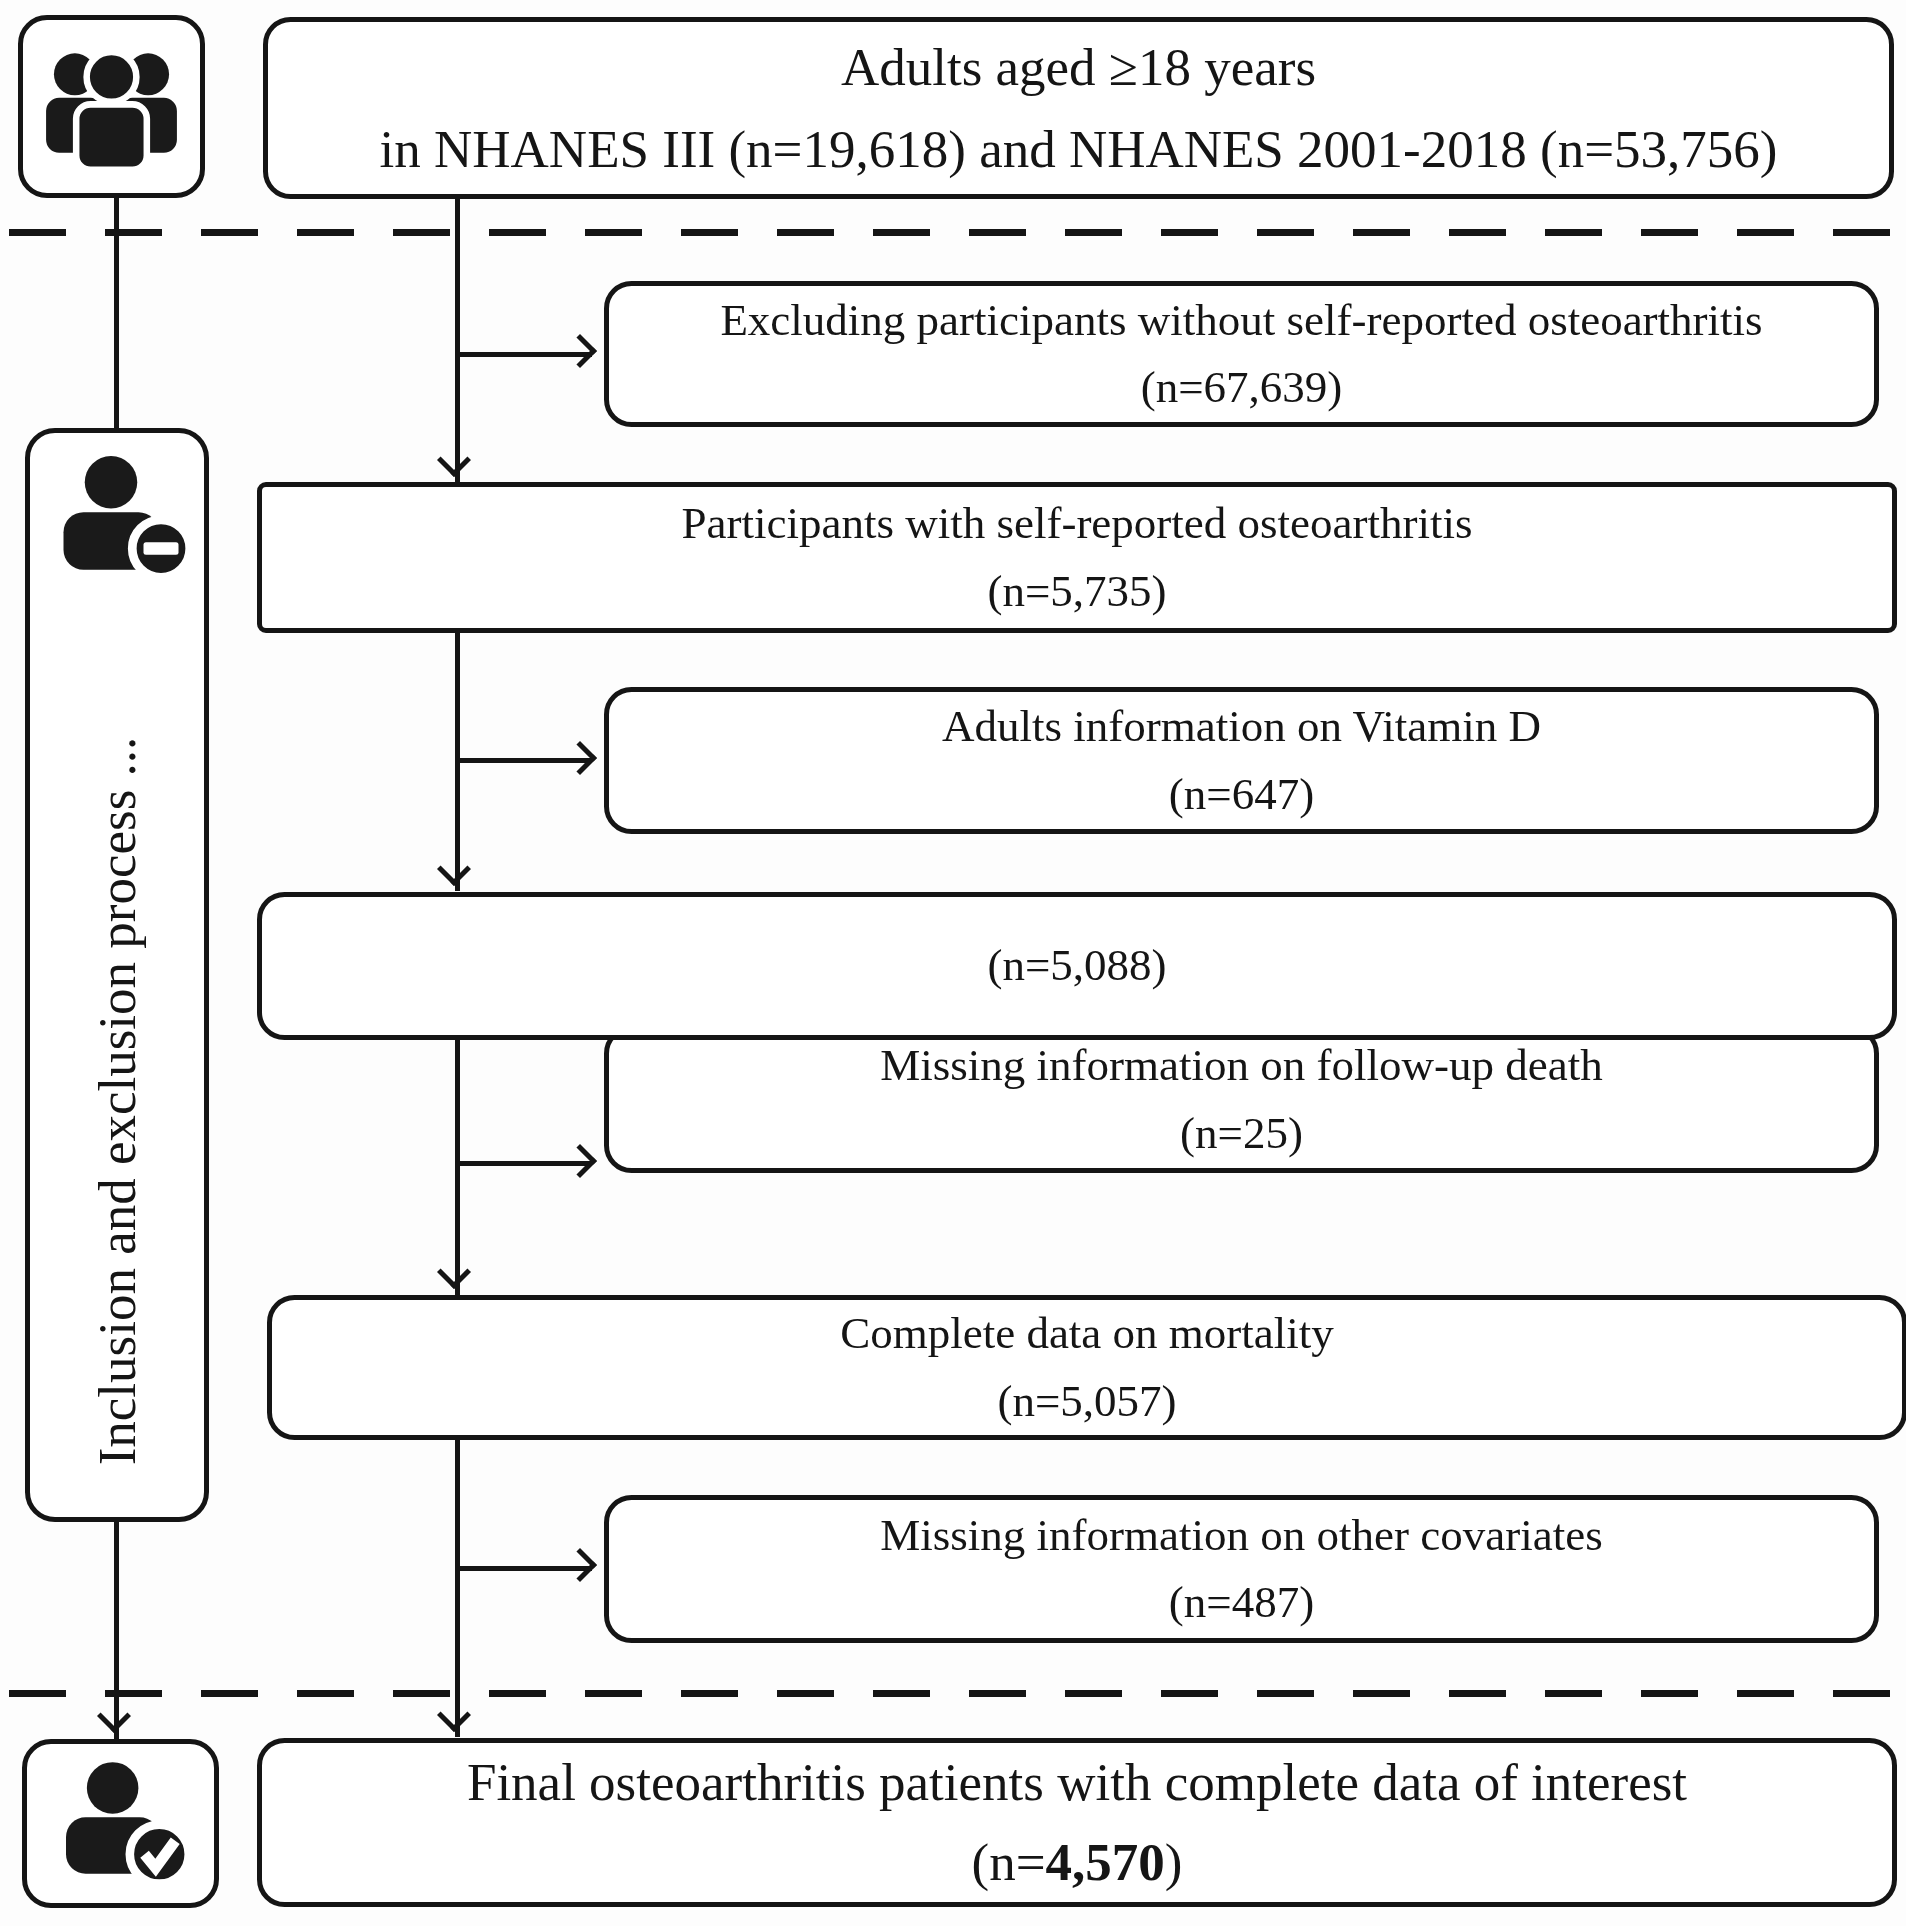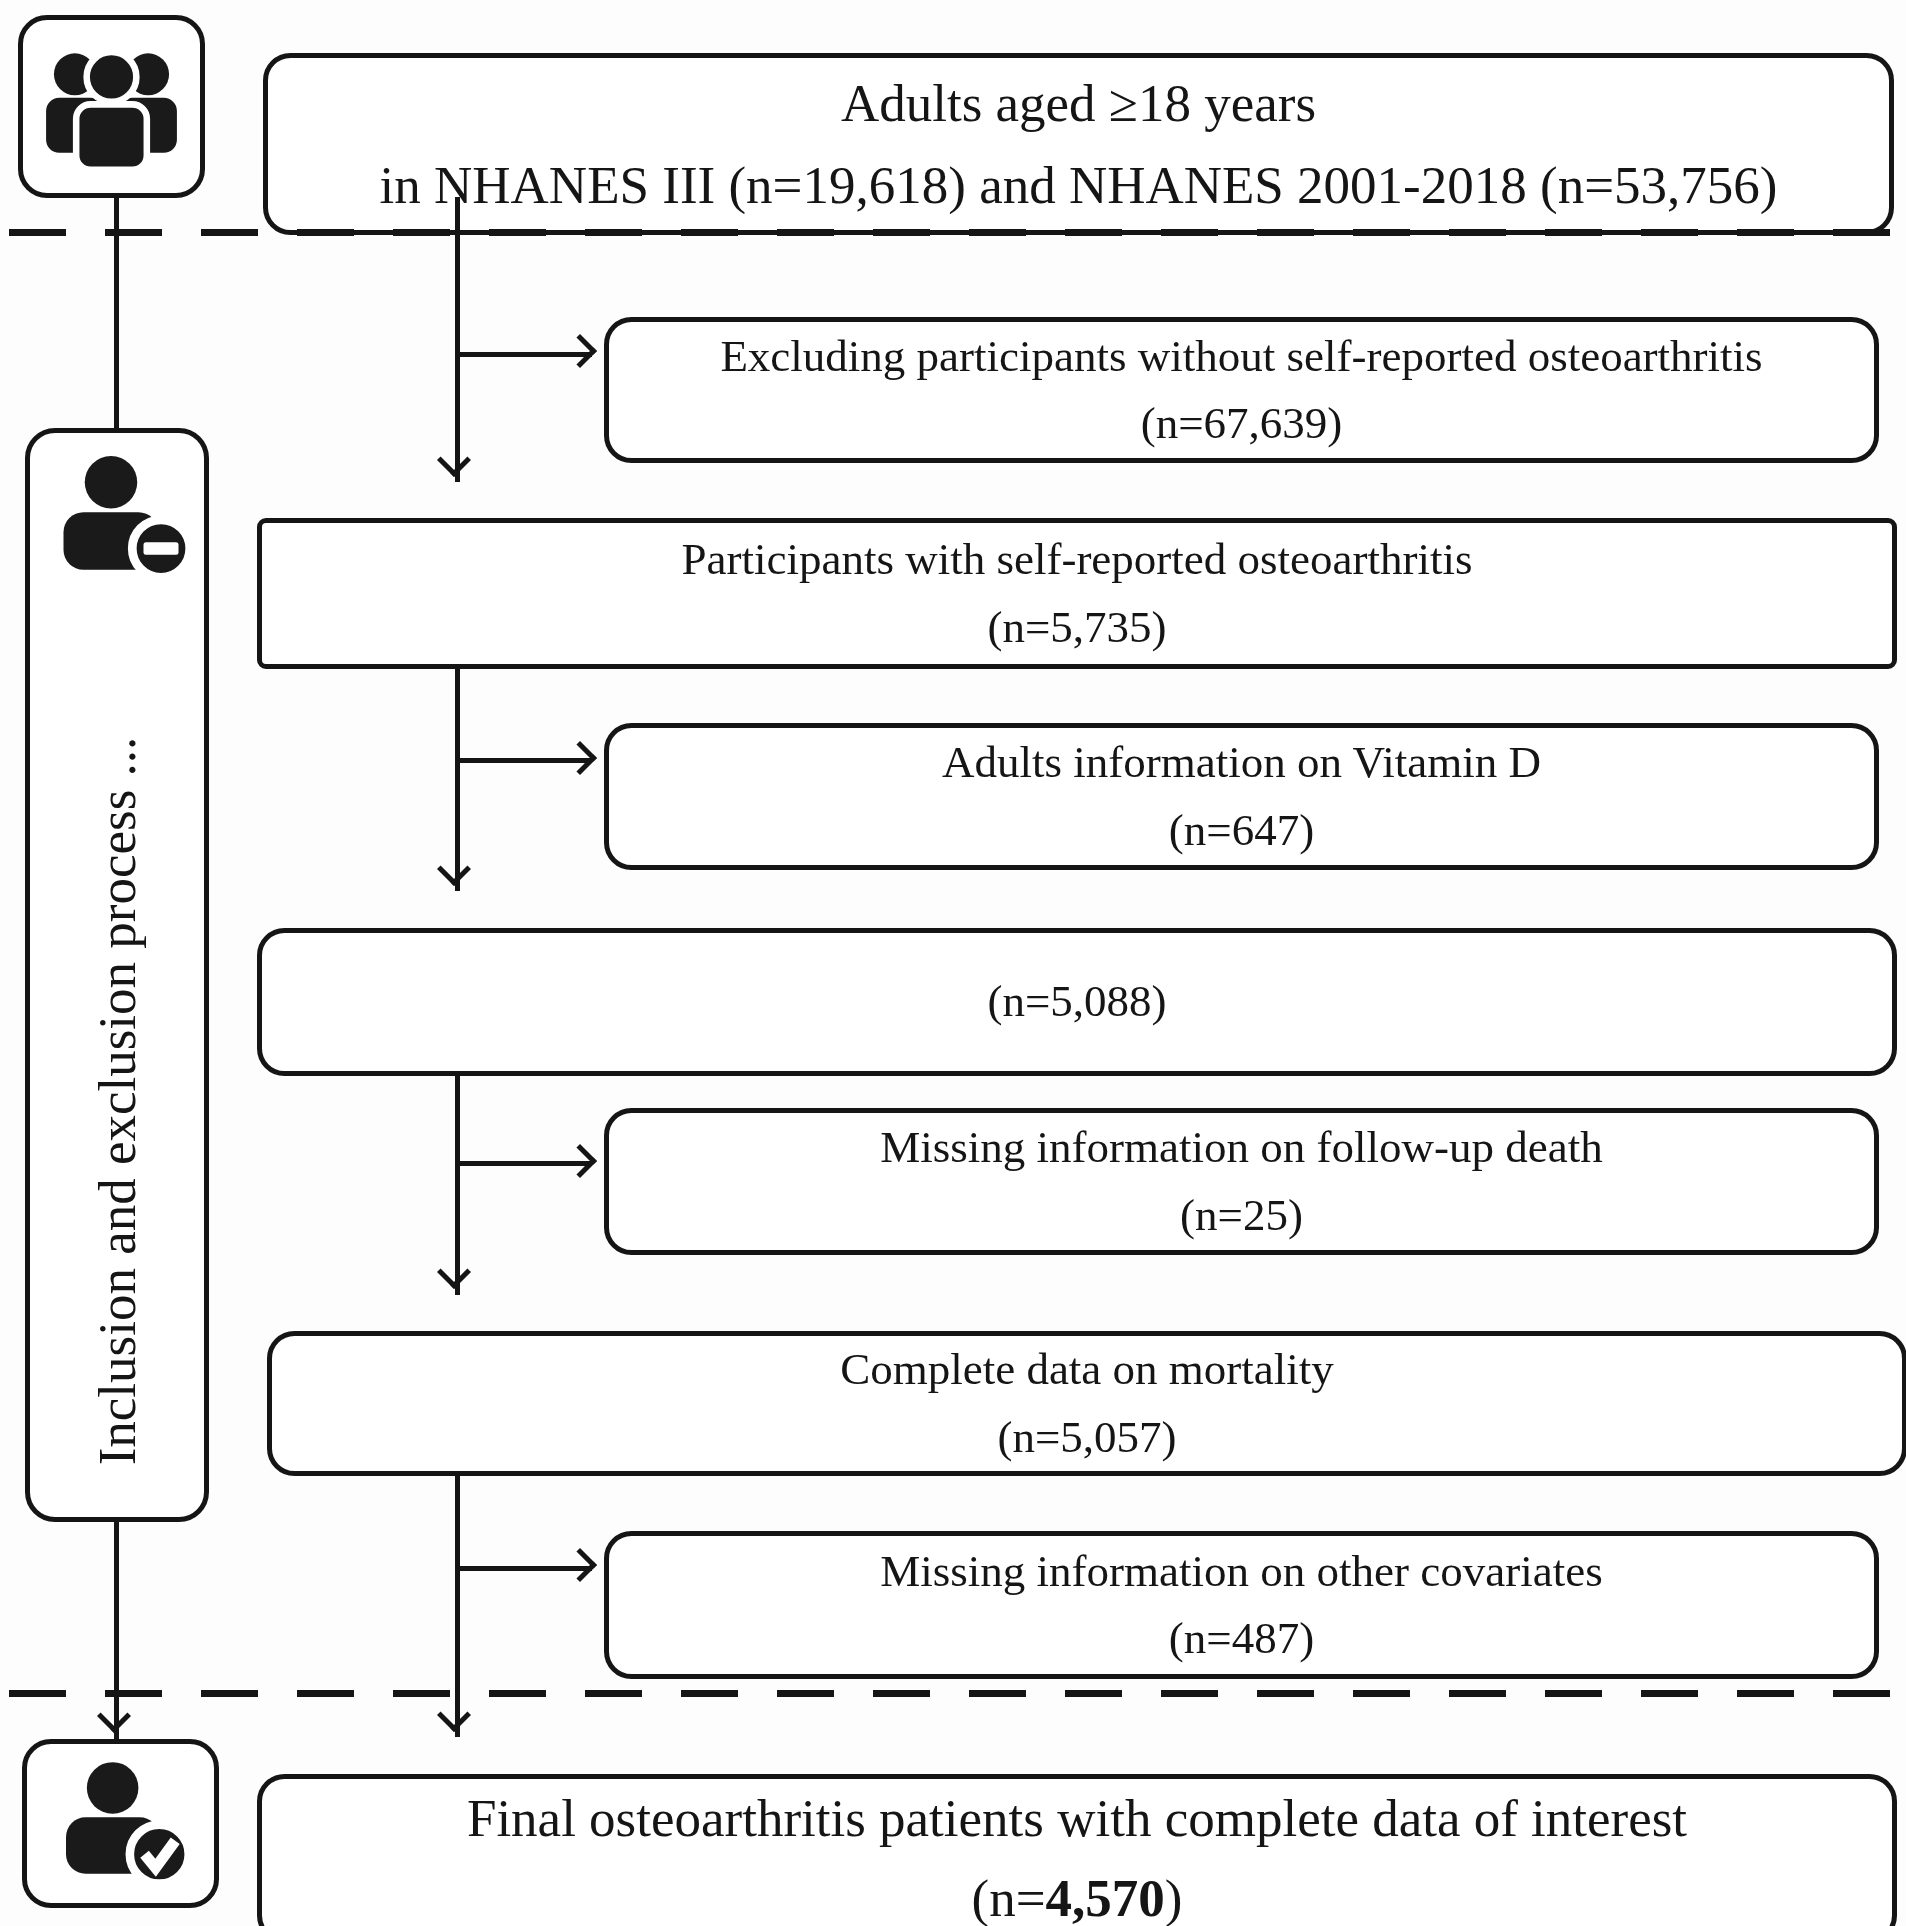--- a/index.html
+++ b/index.html
@@ -5,21 +5,20 @@
   :root { --ink:#151515; --paper:#fdfdfd; }
   * { margin:0; padding:0; box-sizing:border-box; }
   body { background:var(--paper); font-family:"Liberation Serif", serif; color:var(--ink); }
   .page { position:relative; width:1906px; height:1926px; background:var(--paper); overflow:hidden; }
 
   
   .fbox {
     position:absolute; border:5.4px solid var(--ink); border-radius:27.5px; background:#fff;
     display:flex; flex-direction:column; align-items:center; justify-content:center;
     text-align:center;
-    margin-top:36px;
   }
   .fbox .t, .fbox .n { font-size:45px; line-height:1.5; white-space:nowrap; }
   .topbox .t, .topbox .n { font-size:53px; line-height:1.55; }
   .finalbox .t, .finalbox .n { font-size:53px; line-height:1.5; }
   .finalbox b { font-weight:bold; }
 
   .iconbox {
     position:absolute; border:5.4px solid var(--ink); border-radius:29px; background:#fff;
     display:flex; align-items:center; justify-content:center;
   }
@@ -101,21 +100,21 @@
   <div class="chev right" style="left:568px; top:1553px;"></div>
 
   <div class="fbox" style="left:604px; top:281px; width:1275px; height:146px;">
     <div class="t">Excluding participants without self-reported osteoarthritis</div>
     <div class="n">(n=67,639)</div>
   </div>
   <div class="fbox" style="left:604px; top:687px; width:1275px; height:147px;">
     <div class="t">Adults information on Vitamin D</div>
     <div class="n">(n=647)</div>
   </div>
-  <div class="fbox" style="left:604px; top:1072px; width:1275px; height:147px;">
+  <div class="fbox" style="left:604px; top:1026px; width:1275px; height:147px;">
     <div class="t">Missing information on follow-up death</div>
     <div class="n">(n=25)</div>
   </div>
   <div class="fbox" style="left:604px; top:1495px; width:1275px; height:148px;">
     <div class="t">Missing information on other covariates</div>
     <div class="n">(n=487)</div>
   </div>
 
   <div class="fbox" style="left:257px; top:482px; width:1640px; height:151px;border-radius:9px;">
     <div class="t">Participants with self-reported osteoarthritis</div>

